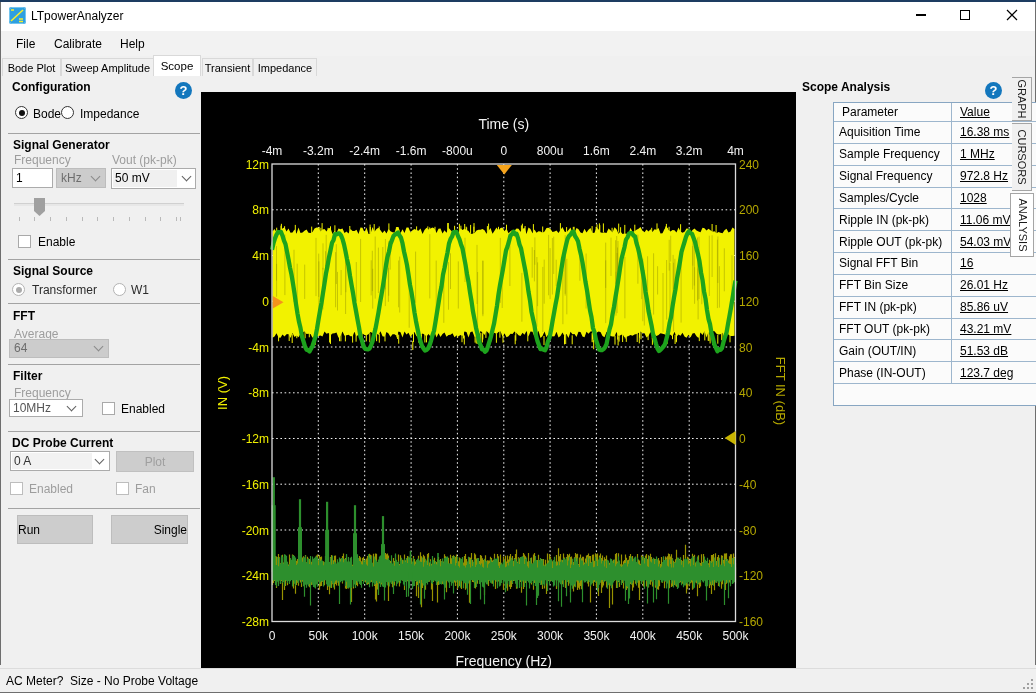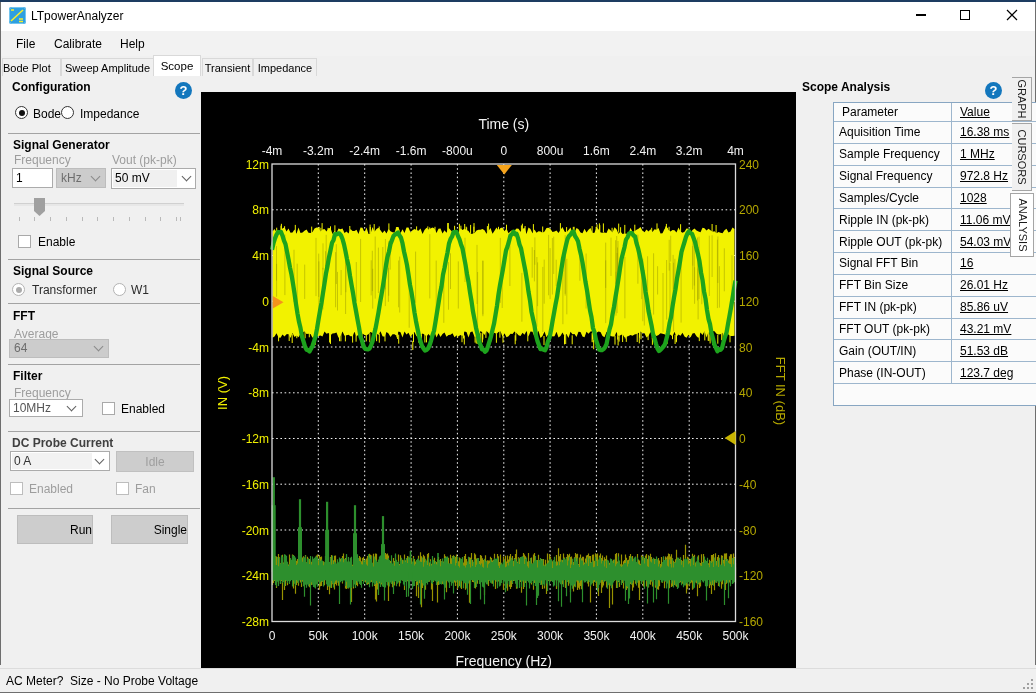--- a/index.html
+++ b/index.html
@@ -37,21 +37,21 @@
 <div class="abs" style="left:916px;top:14px;width:10px;height:1.5px;background:#000"></div>
 <div class="abs" style="left:960px;top:10px;width:10px;height:10px;border:1.2px solid #000"></div>
 <svg class="abs" style="left:1006px;top:9px" width="12" height="12" viewBox="0 0 12 12">
  <path d="M1 1 L11 11 M11 1 L1 11" stroke="#000" stroke-width="1.2"></path>
 </svg>
 
 <div class="lbl" style="left:16px;top:37px">File</div>
 <div class="lbl" style="left:54px;top:37px">Calibrate</div>
 <div class="lbl" style="left:120px;top:37px">Help</div>
 
-<div class="abs" style="left:2px;top:58px;width:59px;height:18px;background:#f0f0f0;border:1px solid #d9d9d9;border-bottom:none;font-size:11px;text-align:left;padding-top:3px;white-space:nowrap">Bode Plot</div>
+<div class="abs" style="left:2px;top:58px;width:59px;height:18px;background:#f0f0f0;border:1px solid #d9d9d9;border-bottom:none;font-size:11px;text-align:center;padding-top:3px;white-space:nowrap">Bode Plot</div>
 <div class="abs" style="left:61px;top:58px;width:93px;height:18px;background:#f0f0f0;border:1px solid #d9d9d9;border-bottom:none;font-size:11px;text-align:center;padding-top:3px;white-space:nowrap">Sweep Amplitude</div>
 <div class="abs" style="left:202px;top:58px;width:51px;height:18px;background:#f0f0f0;border:1px solid #d9d9d9;border-bottom:none;font-size:11px;text-align:center;padding-top:3px;white-space:nowrap">Transient</div>
 <div class="abs" style="left:253px;top:58px;width:64px;height:18px;background:#f0f0f0;border:1px solid #d9d9d9;border-bottom:none;font-size:11px;text-align:center;padding-top:3px;white-space:nowrap">Impedance</div>
 <div class="abs" style="left:153px;top:55px;width:48px;height:21px;background:#fff;border:1px solid #d9d9d9;border-bottom:none;font-size:11.5px;text-align:center;padding-top:4px;z-index:3;white-space:nowrap">Scope</div>
 
 <div class="abs" style="left:1px;top:76px;width:200px;height:589px;background:#f0f0f0"></div>
 <div class="abs" style="left:796px;top:76px;width:239px;height:589px;background:#f0f0f0"></div>
 <div class="abs" style="left:0;top:665px;width:1036px;height:3px;background:#f0f0f0"></div>
 
 <div class="abs" style="left:201px;top:92px;width:595px;height:589px;background:#000">
@@ -190,33 +190,33 @@
 
 <div class="hdr" style="left:13px;top:369px">Filter</div>
 <div class="glbl" style="left:14px;top:386px">Frequency</div>
 <div class="abs" style="left:9px;top:399px;width:74px;height:18px;background:#fff;border:1px solid #ababab"></div>
 <div class="lbl" style="left:13px;top:401px;color:#555">10MHz</div>
 <div class="chev" style="left:68px;top:403px"></div>
 <div class="cb" style="left:102px;top:402px;border-color:#a9a9a9"></div>
 <div class="lbl" style="left:121px;top:402px">Enabled</div>
 <div class="sep" style="top:431px"></div>
 
-<div class="hdr" style="left:12px;top:436px;color:#404040">DC Probe Current</div>
+<div class="hdr" style="left:12px;top:436px;color:#000000">DC Probe Current</div>
 <div class="abs" style="left:10px;top:451px;width:100px;height:20px;background:#fff;border:1px solid #ababab"></div>
 <div class="abs" style="left:12px;top:453px;width:80px;height:16px;background:#f2f2f2"></div>
 <div class="lbl" style="left:14px;top:454px;color:#333">0 A</div>
 <div class="chev" style="left:96px;top:456px"></div>
-<div class="abs" style="left:116px;top:451px;width:78px;height:21px;background:#cdcdcd;border:1px solid #c0c0c0;font-size:12px;color:#9f9f9f;text-align:center;padding-top:3px">Idle</div>
+<div class="abs" style="left:116px;top:451px;width:78px;height:21px;background:#cdcdcd;border:1px solid #c0c0c0;font-size:12px;color:#9f9f9f;text-align:center;padding-top:3px">Plot</div>
 <div class="cb" style="left:10px;top:482px;border-color:#bdbdbd"></div>
 <div class="glbl" style="left:29px;top:482px">Enabled</div>
 <div class="cb" style="left:116px;top:482px;border-color:#bdbdbd"></div>
 <div class="glbl" style="left:135px;top:482px">Fan</div>
 <div class="sep" style="top:508px"></div>
 
-<div class="abs" style="left:17px;top:515px;width:76px;height:29px;background:#cdcdcd;border:1px solid #bdbdbd;font-size:12px;color:#000;text-align:right;padding-top:7px">Run</div>
+<div class="abs" style="left:17px;top:515px;width:76px;height:29px;background:#cdcdcd;border:1px solid #bdbdbd;font-size:12px;color:#000;text-align:left;padding-top:7px">Run</div>
 <div class="abs" style="left:111px;top:515px;width:77px;height:29px;background:#cdcdcd;border:1px solid #bdbdbd;font-size:12px;color:#000;text-align:right;padding-top:7px">Single</div>
 
 <div class="hdr" style="left:802px;top:80px">Scope Analysis</div>
 <div class="helpq" style="left:985px;top:82px">?</div>
 <div class="abs" style="left:833px;top:102px;width:212px;height:304px;background:#fbfbfb;border:1px solid #88a6c2">
 <div class="trow thead">
       <div class="tc1" style="padding-left:8px">Parameter</div>
       <div class="tc2" style="padding-left:8px">Value</div>
     </div>
 <div class="trow">

